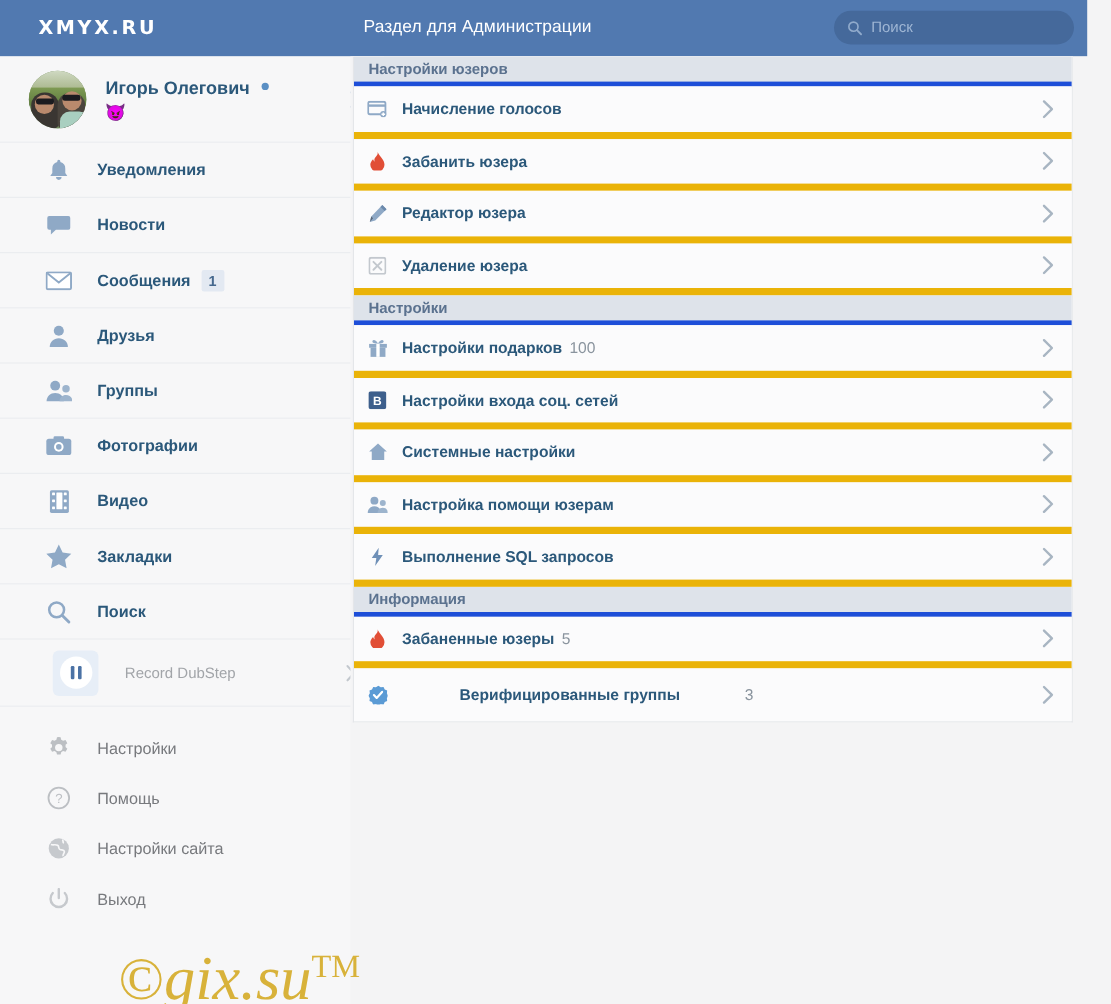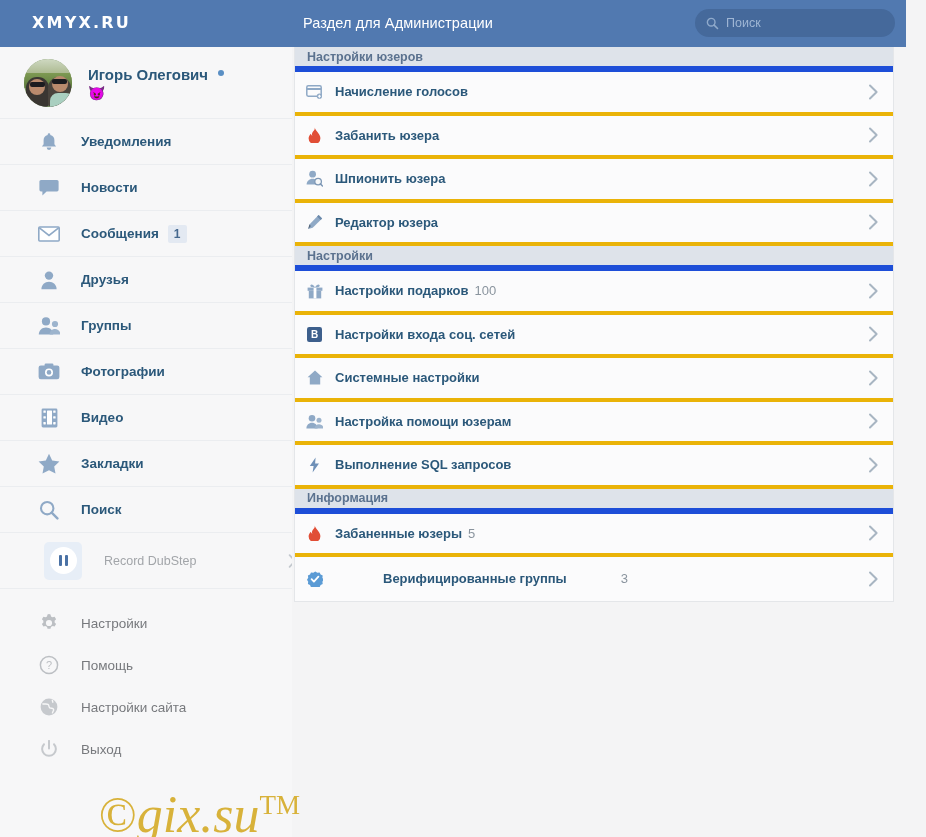--- a/index.html
+++ b/index.html
@@ -161,25 +161,25 @@
   .panel {
     position:absolute; left:2px; top:0px; width:600px;
     background:#ffffff;
     border-left:1px solid #e4e6e9; border-right:1px solid #e4e6e9;
     border-bottom:1px solid #e4e6e9;
   }
   .sec-head {
     height:25px; background:#dee3ea;
     display:flex; align-items:center; padding-left:12px;
     font-size:12.5px; color:#5b728f; font-weight:bold;
-    border-bottom:6px solid #1d4ed8;
+    border-bottom:4px solid #1d4ed8;
   }
   .row {
     height:43.5px; display:flex; align-items:center;
-    padding-left:11px; border-bottom:4px solid #eab308;
+    padding-left:11px; border-bottom:6px solid #eab308;
     cursor:pointer; background:#fbfbfc; position:relative;
   }
   .row:last-child { border-bottom:none;gap:48px; }
   .row .rico {
     width:17px; height:17px; flex:0 0 auto;
     display:flex; align-items:center; justify-content:center;
   }
   .row .rlabel {
     margin-left:12px; font-size:13px; font-weight:bold; color:#2b587a;
     white-space:nowrap;
@@ -428,51 +428,50 @@
             <path d="M6.5 0.4C7.6 3 5 4.2 4.2 6.1 3.6 7.6 4.3 8.8 4.3 8.8S3.2 8.2 2.9 6.8C1.5 8.2 0.6 9.9 0.6 11.3a5.9 5.9 0 0 0 11.8 0c0-4.4-3.9-6.5-5.9-10.9z" fill="#e14e36"></path>
           </svg>
         </span>
         <span class="rlabel">Забанить юзера</span>
 
         <svg class="rchev" width="11" height="17" viewBox="0 0 11 17">
           <polyline points="2,2 8.6,8.5 2,15" fill="none" stroke="#a8b5c2" stroke-width="2" stroke-linecap="round" stroke-linejoin="round"></polyline>
         </svg>
       </div>
 
-      <div class="row">
-        <span class="rico">
-          <svg width="17" height="17" viewBox="0 0 17 17">
-            <circle cx="6.6" cy="4.2" r="3.4" fill="#8fa9c6"></circle>
-            <path d="M0.6 14.6c0-3.4 2.7-5.8 6-5.8s6 2.4 6 5.8z" fill="#8fa9c6"></path>
-            <circle cx="12.1" cy="11.6" r="3.3" fill="#f7f8f9" stroke="#7e98b6" stroke-width="1.3"></circle>
-            <line x1="14.4" y1="13.9" x2="16.5" y2="16" stroke="#7e98b6" stroke-width="1.5" stroke-linecap="round"></line>
-          </svg>
-        </span>
-        <span class="rlabel">Шпионить юзера</span>
-
-        <svg class="rchev" width="11" height="17" viewBox="0 0 11 17">
-          <polyline points="2,2 8.6,8.5 2,15" fill="none" stroke="#a8b5c2" stroke-width="2" stroke-linecap="round" stroke-linejoin="round"></polyline>
-        </svg>
-      </div>
 
       <div class="row">
         <span class="rico">
           <svg width="16" height="16" viewBox="0 0 16 16">
             <path d="M11.6 0.9 15.1 4.4 5.7 13.8 1.2 15.1 2.4 10.4z" fill="#8fa9c6"></path>
             <path d="M11.6 0.9 15.1 4.4 13.6 5.9 10.1 2.4z" fill="#6b89ab"></path>
             <path d="M1.2 15.1 2.4 10.4 3.9 11.9z" fill="#58677a"></path>
           </svg>
         </span>
         <span class="rlabel">Редактор юзера</span>
 
         <svg class="rchev" width="11" height="17" viewBox="0 0 11 17">
           <polyline points="2,2 8.6,8.5 2,15" fill="none" stroke="#a8b5c2" stroke-width="2" stroke-linecap="round" stroke-linejoin="round"></polyline>
         </svg>
       </div>
 
+      <div class="row">
+        <span class="rico">
+          <svg width="15" height="15" viewBox="0 0 15 15">
+            <rect x="0.8" y="0.8" width="13.4" height="13.4" rx="1.6" fill="none" stroke="#c3c8ce" stroke-width="1.5"></rect>
+            <line x1="4.2" y1="4.2" x2="10.8" y2="10.8" stroke="#c3c8ce" stroke-width="1.6" stroke-linecap="round"></line>
+            <line x1="10.8" y1="4.2" x2="4.2" y2="10.8" stroke="#c3c8ce" stroke-width="1.6" stroke-linecap="round"></line>
+          </svg>
+        </span>
+        <span class="rlabel">Удаление юзера</span>
+
+        <svg class="rchev" width="11" height="17" viewBox="0 0 11 17">
+          <polyline points="2,2 8.6,8.5 2,15" fill="none" stroke="#a8b5c2" stroke-width="2" stroke-linecap="round" stroke-linejoin="round"></polyline>
+        </svg>
+      </div>
 
       <div class="sec-head">Настройки</div>
 
       <div class="row">
         <span class="rico">
           <svg width="16" height="16" viewBox="0 0 16 16">
             <rect x="0.6" y="4.6" width="14.8" height="3.2" fill="#8fa9c6"></rect>
             <rect x="1.8" y="7.8" width="12.4" height="7.6" fill="#8fa9c6"></rect>
             <rect x="6.6" y="4.6" width="2.8" height="10.8" fill="#ffffff"></rect>
             <path d="M8 4.4C6.6 1.4 4 0.6 3.4 2.2s2 2.2 4.6 2.2z" fill="#8fa9c6"></path>

